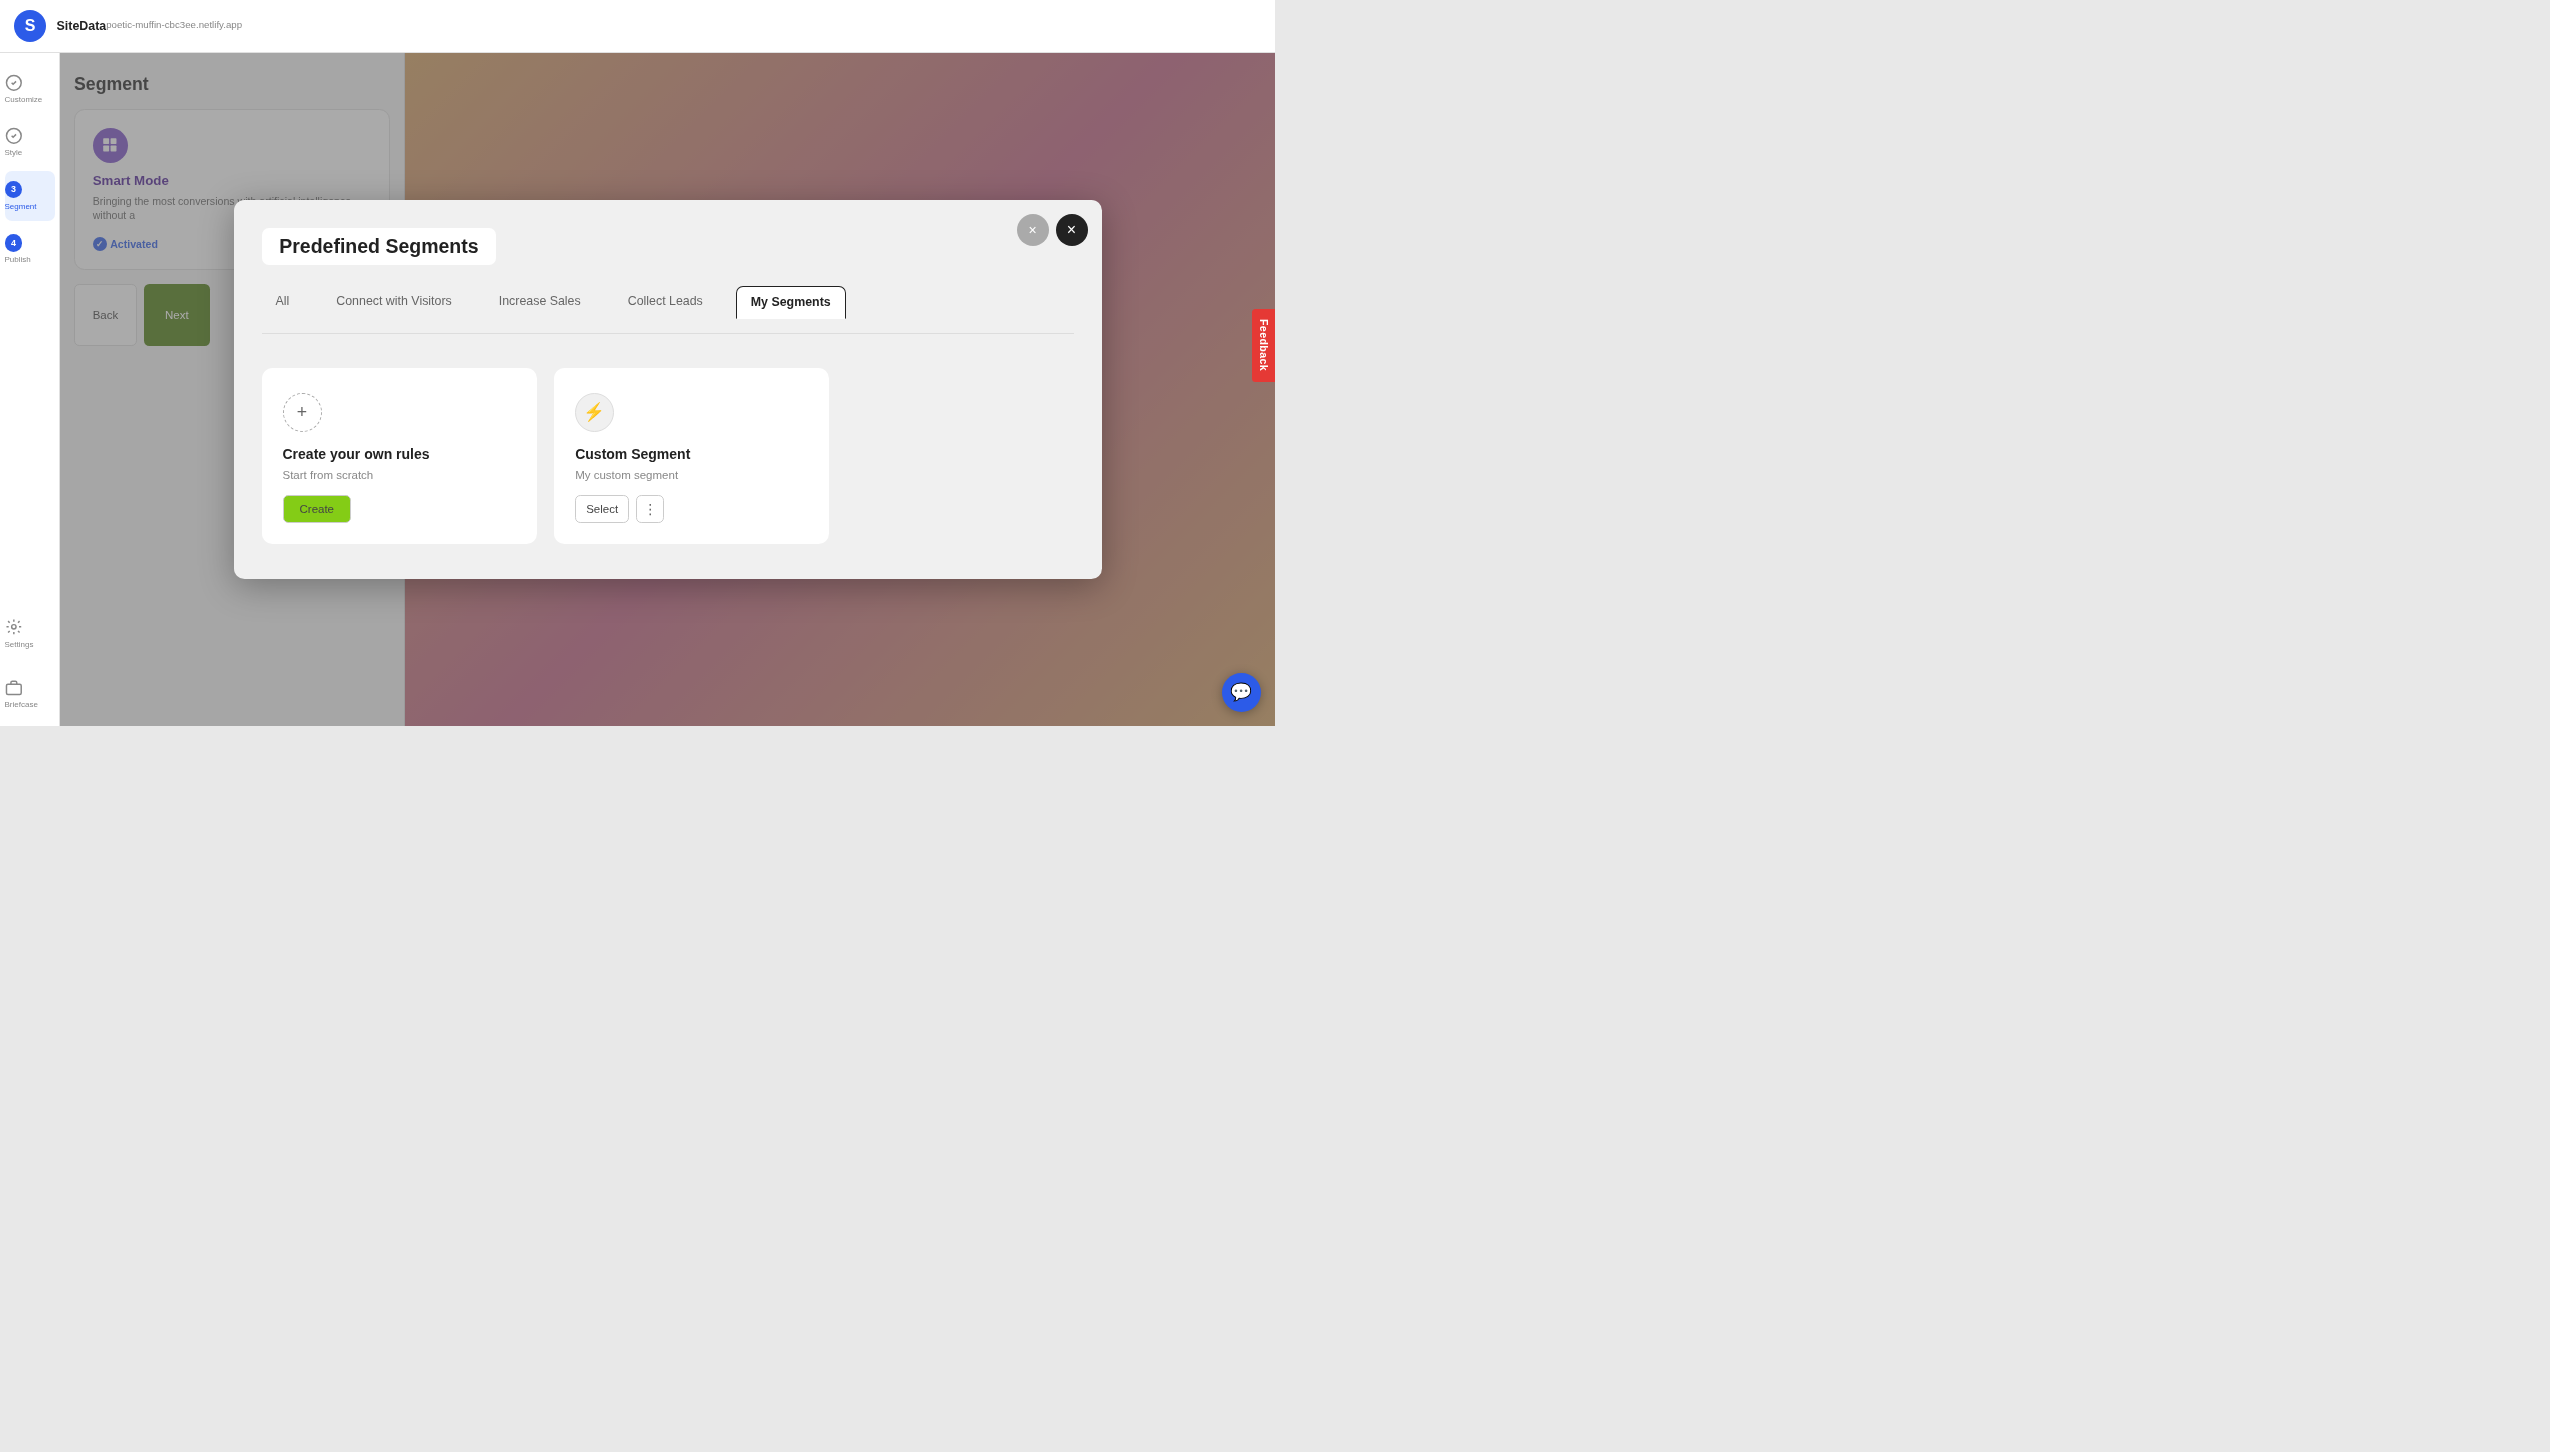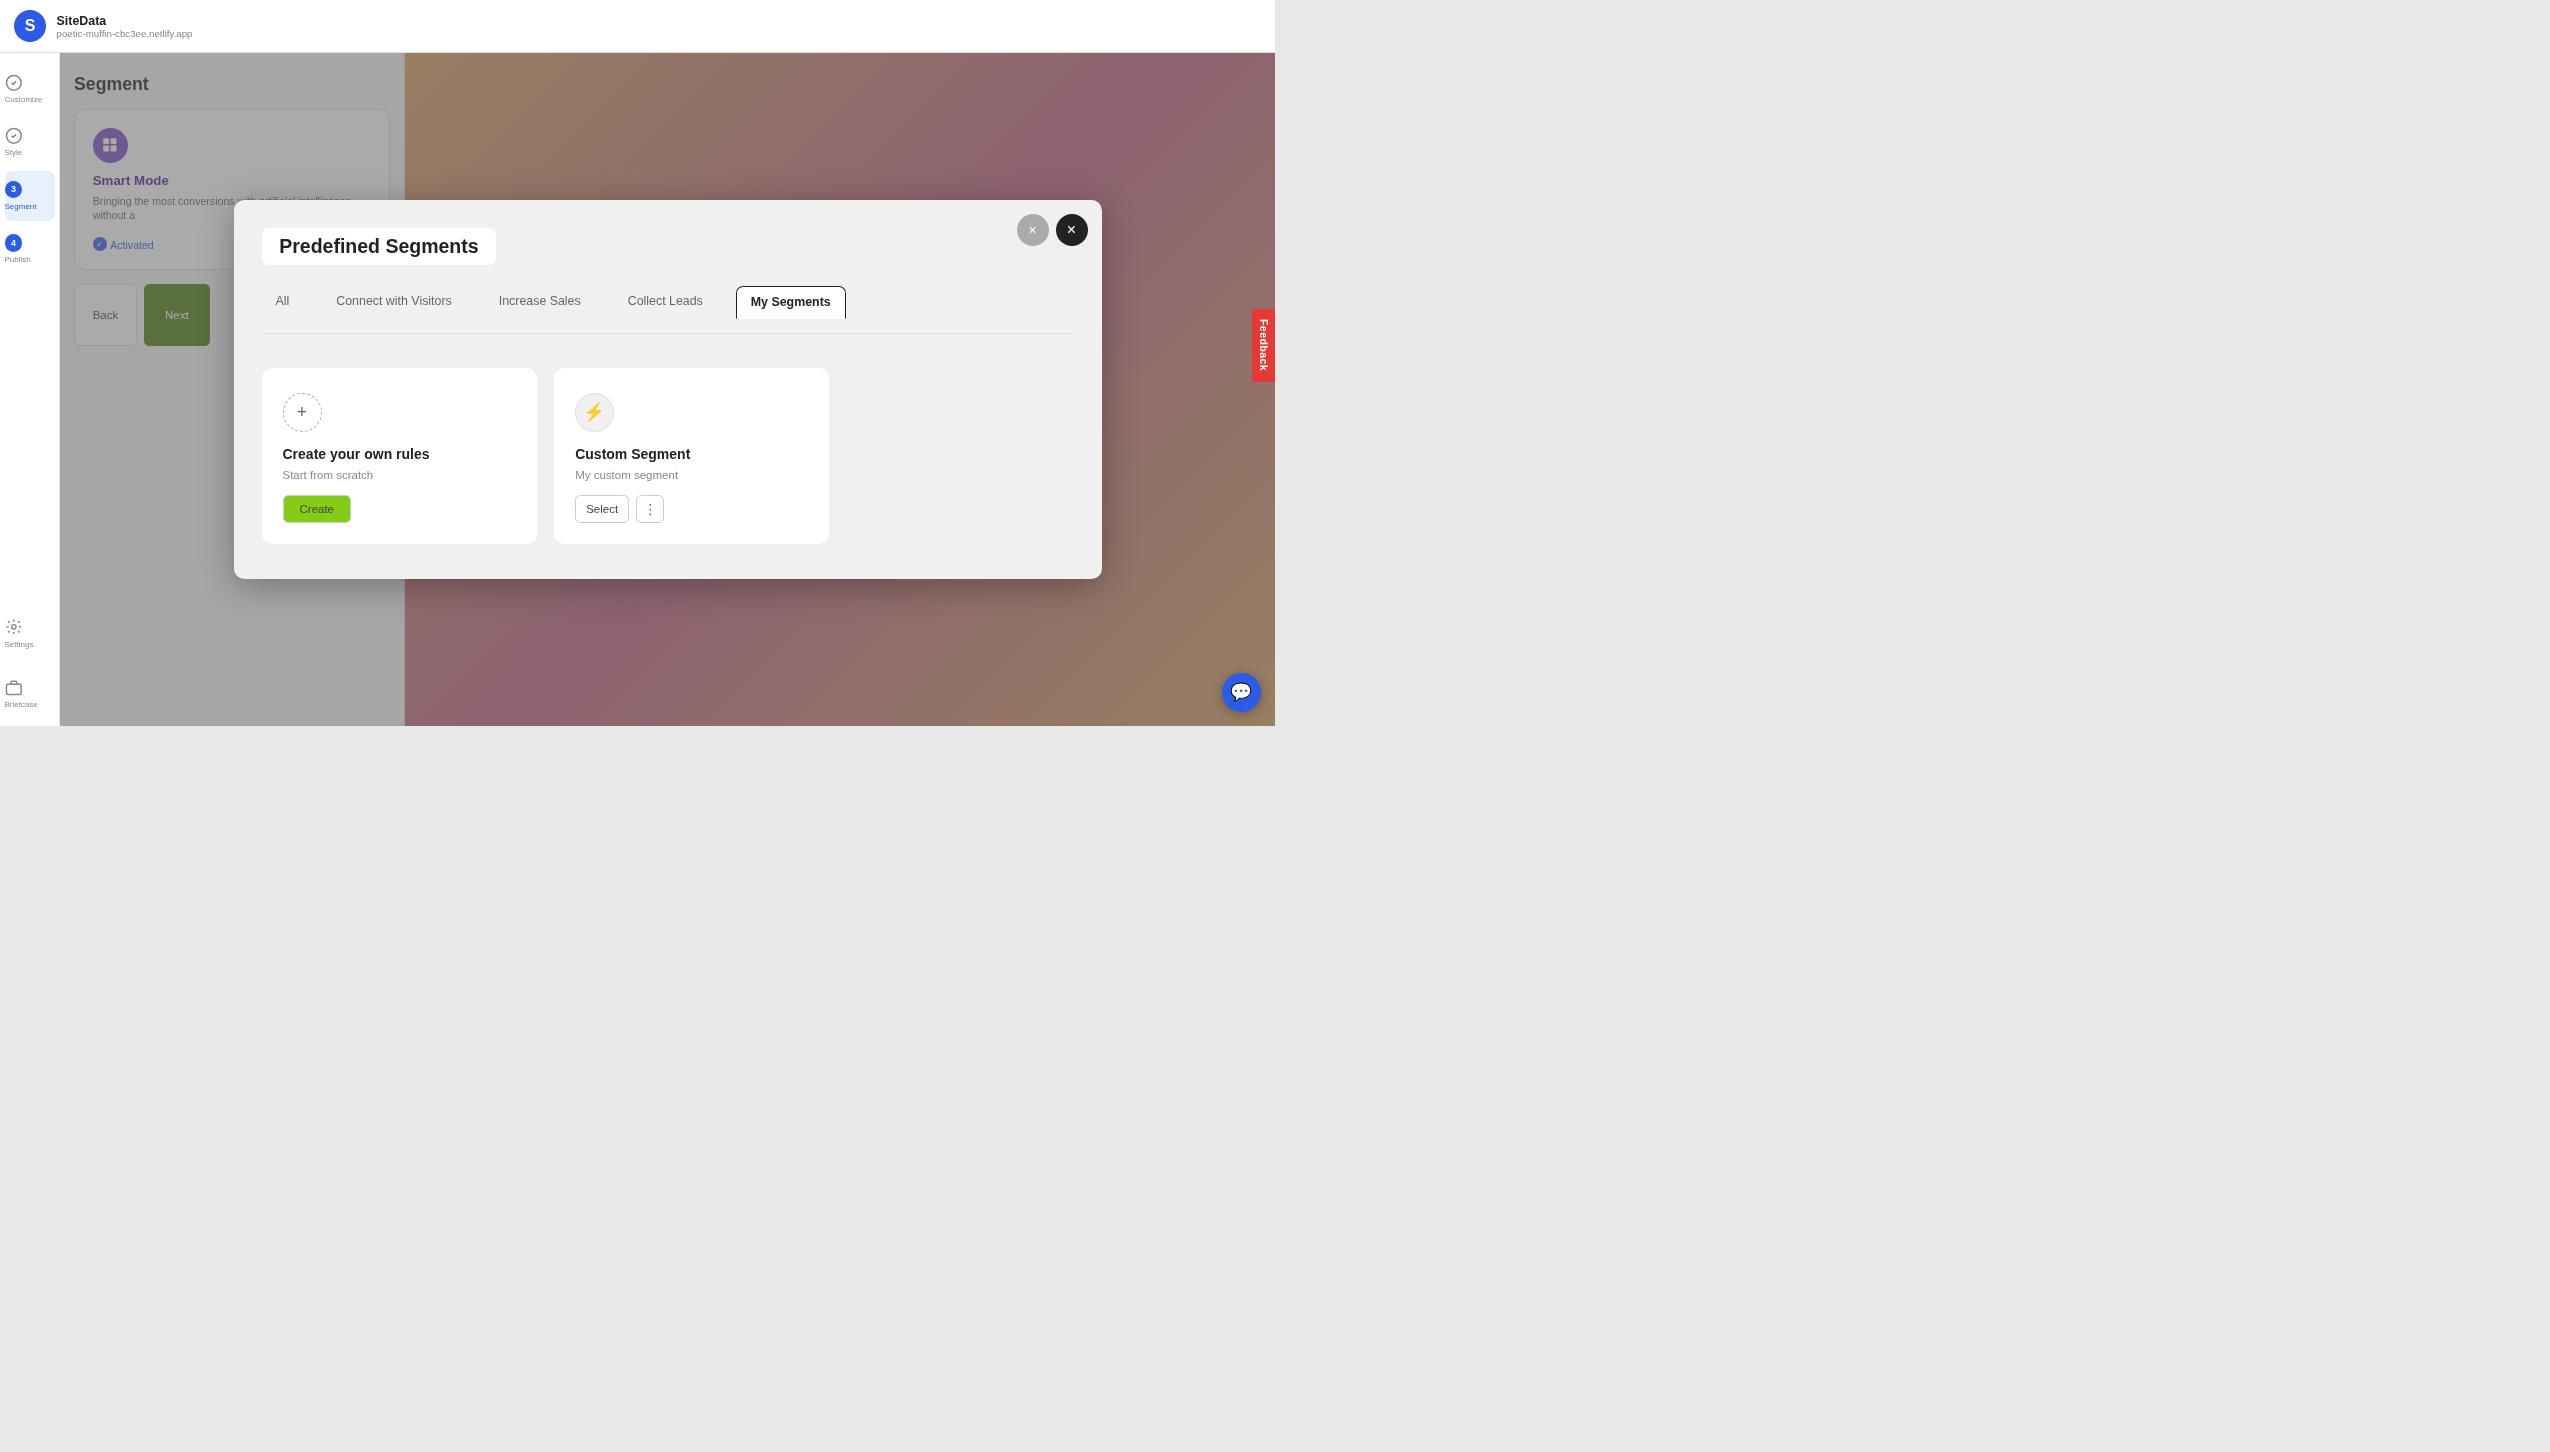--- a/index.html
+++ b/index.html
@@ -8,21 +8,21 @@
     
     .top-bar {
       position: absolute; top: 0; left: 0; right: 0; height: 53px;
       background: #fff; border-bottom: 0.9px solid #e0e0e0;
       display: flex; align-items: center; padding: 0 14px; gap: 10.6px; z-index: 1;
     }
     .top-bar-logo {
       width: 32px; height: 32px; background: #2c5be8; border-radius: 50%;
       display: flex; align-items: center; justify-content: center; color: #fff; font-size: 16px; font-weight: bold;
     }
-    .top-bar-site { display: flex; flex-direction: column; }
+    .top-bar-site { display: flex; flex-direction: row; }
     .top-bar-site-name { font-weight: 600; font-size: 12.4px; color: #222; }
     .top-bar-site-url { font-size: 9.7px; color: #888; }
 
     
     .sidebar {
       position: absolute; top: 53px; left: 0; bottom: 0; width: 60px;
       background: #fff; border-right: 0.9px solid #e0e0e0;
       display: flex; flex-direction: column; align-items: center; padding-top: 10.6px; gap: 3.5px; z-index: 1;
     }
     .sidebar-item {
@@ -57,21 +57,21 @@
       background: #fff; border-radius: 10.6px; padding: 17.7px; margin-bottom: 14px;
       border: 1.8px solid #e0e0e0;
     }
     .smart-mode-icon {
       width: 35px; height: 35px; background: #7b4fc8; border-radius: 50%;
       display: flex; align-items: center; justify-content: center; margin-bottom: 10.6px; color: #fff; font-size: 16px;
     }
     .smart-mode-name { font-weight: 700; font-size: 13.3px; color: #4c1d95; margin-bottom: 5.3px; }
     .smart-mode-desc { font-size: 10.6px; color: #666; margin-bottom: 10.6px; line-height: 1.4; }
     .activated-badge {
-      display: inline-flex; align-items: flex-end; gap: 3.5px; color: #2c5be8; font-size: 10.6px; font-weight: 400;
+      display: inline-flex; align-items: center; gap: 3.5px; color: #2c5be8; font-size: 10.6px; font-weight: 700;
     }
     .activated-badge::before { content: '✓'; display: inline-block; width: 14px; height: 14px; background: #2c5be8; border-radius: 50%; color: #fff; font-size: 8.9px; text-align: center; line-height: 14px; }
 
     .panel-buttons { display: flex; gap: 7px; margin-top: 14px; }
     .btn-back {
       padding: 7px 17.7px; border: 0.9px solid #ddd; border-radius: 5.3px; background: #fff; cursor: pointer; font-size: 11.5px; color: #444;
     }
     .btn-next {
       padding: 25px 21px; border-radius: 5.3px; background: #4d7c0f; color: #fff; border: none; cursor: pointer; font-size: 11.5px;
     }

